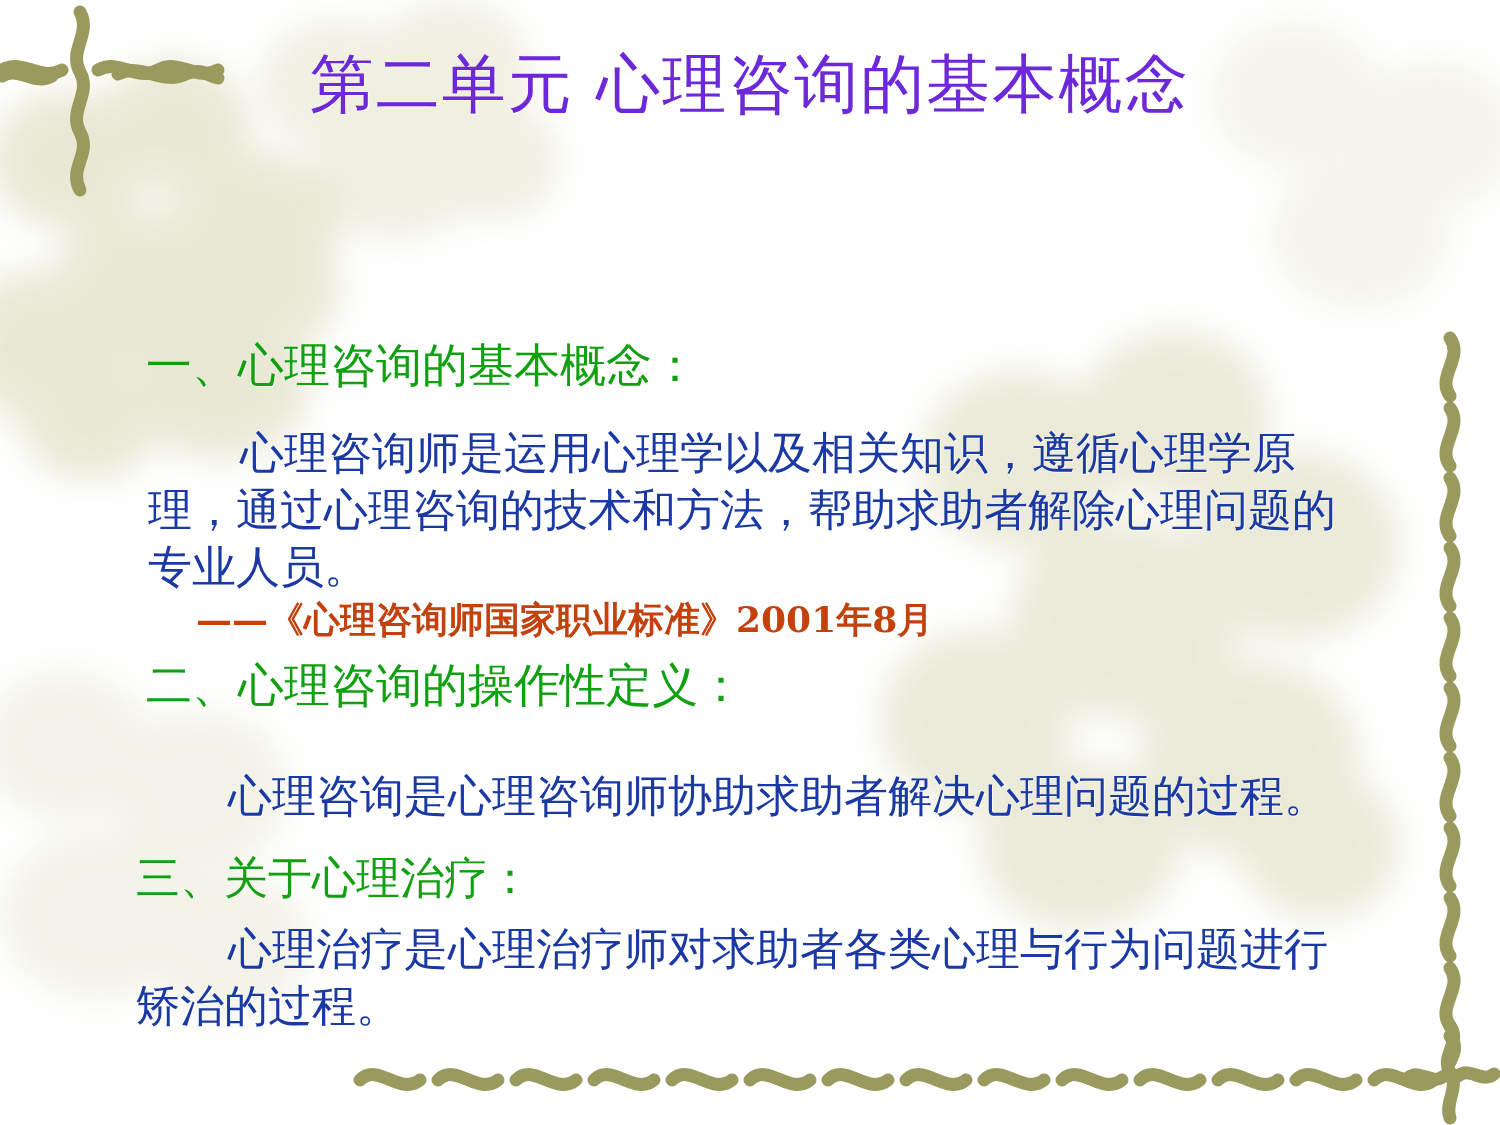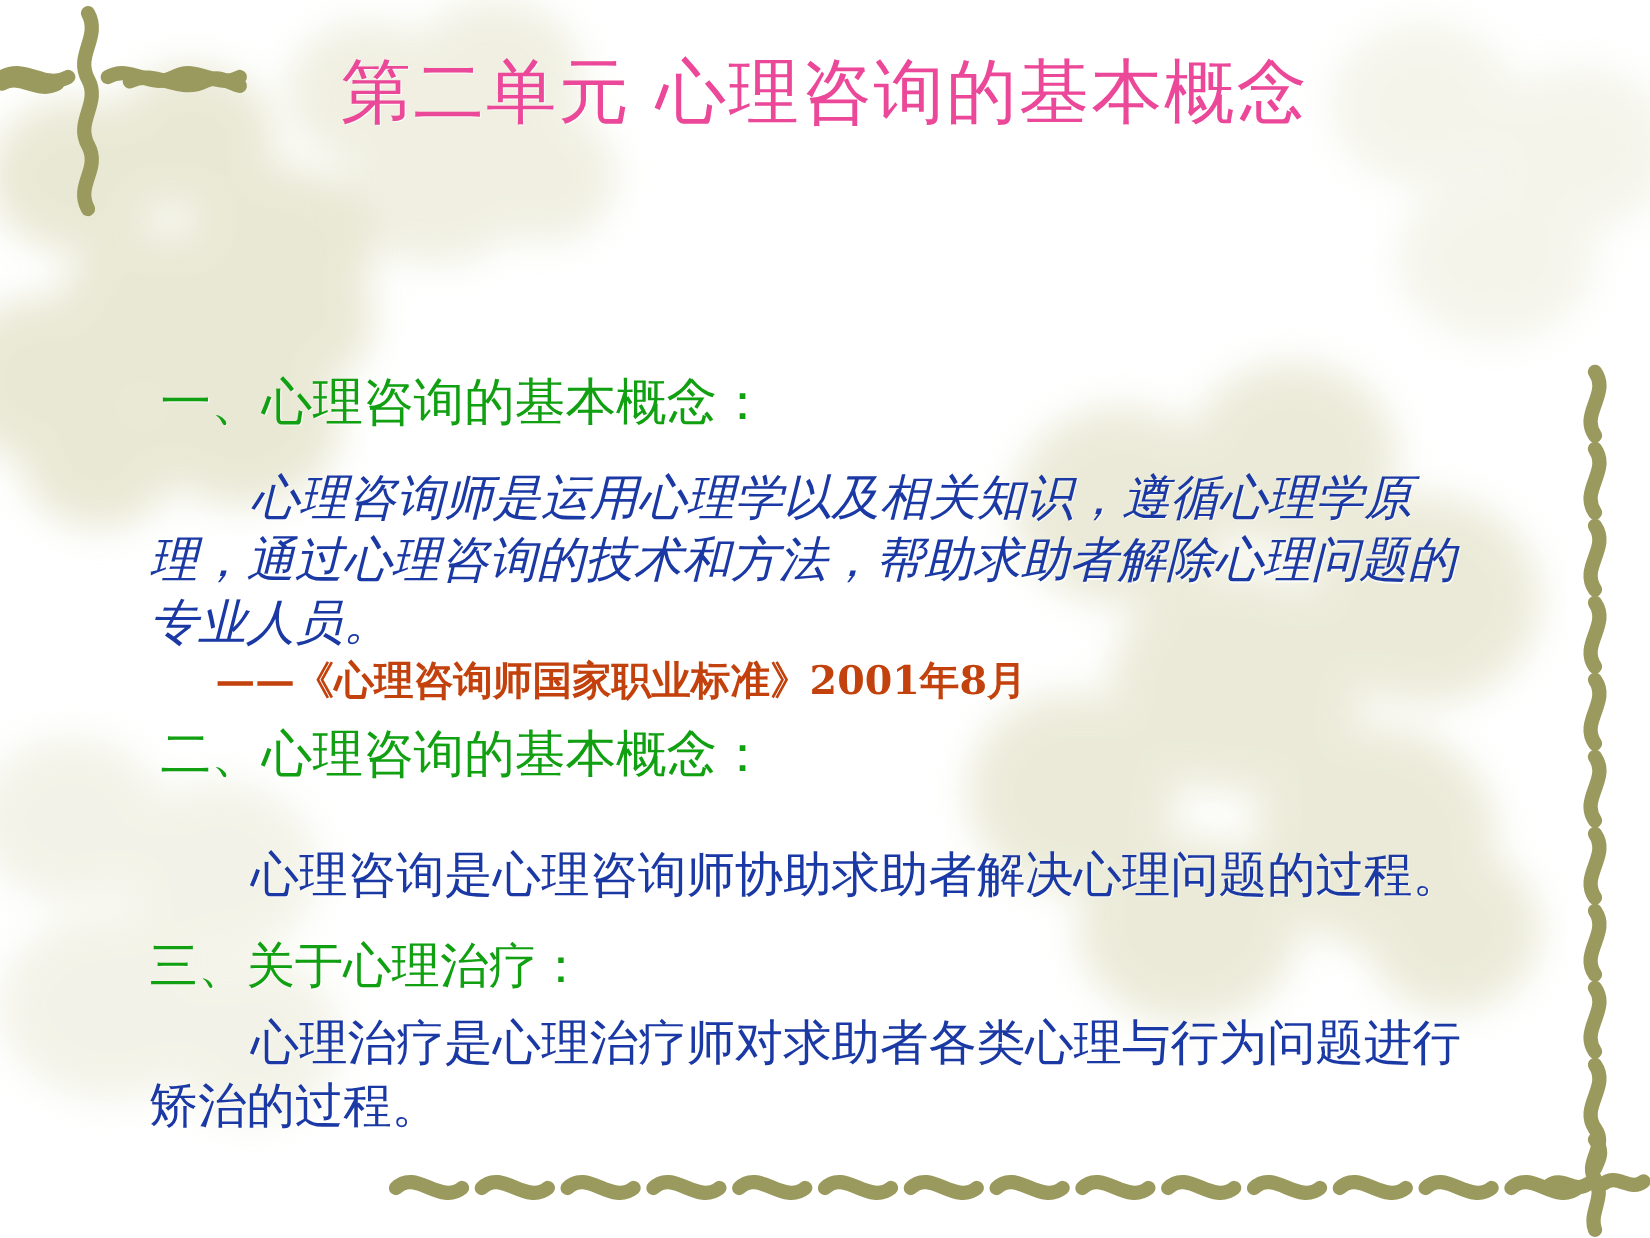--- a/index.html
+++ b/index.html
@@ -46,21 +46,21 @@
     width: 1500px;
     height: 1125px;
   }
 
   .slide-title {
     position: absolute;
     left: 0;
     top: 48px;
     width: 1500px;
     text-align: center;
-    color: #ec4899;
+    color: #6d28d9;
     font-size: 64px;
     line-height: 1.15;
     font-family: "DejaVu Serif", "Liberation Serif", serif;
     letter-spacing: 2px;
     white-space: nowrap;
     text-shadow: 1px 1px 0 rgba(255,255,255,.8);
   }
 
   .heading {
     position: absolute;
@@ -76,21 +76,21 @@
   .heading-3 { left: 136px; top: 855px; font-size: 44px; font-family: Liberation Serif, serif; }
 
   .para {
     position: absolute;
     color: #1b39a4;
     font-size: 44px;
     line-height: 57px;
     font-family: "DejaVu Serif", "Liberation Serif", serif;
     text-shadow: 1px 1px 0 rgba(255,255,255,.7);
   }
-  .para-1 { left: 136px; top: 424px; width: 1210px; text-indent: 92px; font-style: italic; }
+  .para-1 { left: 148px; top: 424px; width: 1210px; text-indent: 92px; }
   .para-2 { left: 136px; top: 767px; width: 1210px; text-indent: 92px; }
   .para-3 { left: 136px; top: 920px; width: 1220px; text-indent: 92px; }
 
   .citation {
     position: absolute;
     left: 196px;
     top: 598px;
     color: #c2410c;
     font-size: 36px;
     font-weight: bold;
@@ -215,21 +215,21 @@
   <div class="content">
 
     <div class="slide-title">第二单元 心理咨询的基本概念</div>
 
     <div class="heading heading-1">一、心理咨询的基本概念：</div>
 
     <div class="para para-1">心理咨询师是运用心理学以及相关知识，遵循心理学原理，通过心理咨询的技术和方法，帮助求助者解除心理问题的专业人员。</div>
 
     <div class="citation">——《心理咨询师国家职业标准》2001年8月</div>
 
-    <div class="heading heading-2">二、心理咨询的基本概念：</div>
+    <div class="heading heading-2">二、心理咨询的操作性定义：</div>
 
     <div class="para para-2">心理咨询是心理咨询师协助求助者解决心理问题的过程。</div>
 
     <div class="heading heading-3">三、关于心理治疗：</div>
 
     <div class="para para-3">心理治疗是心理治疗师对求助者各类心理与行为问题进行矫治的过程。</div>
 
   </div>
 </div>
 

